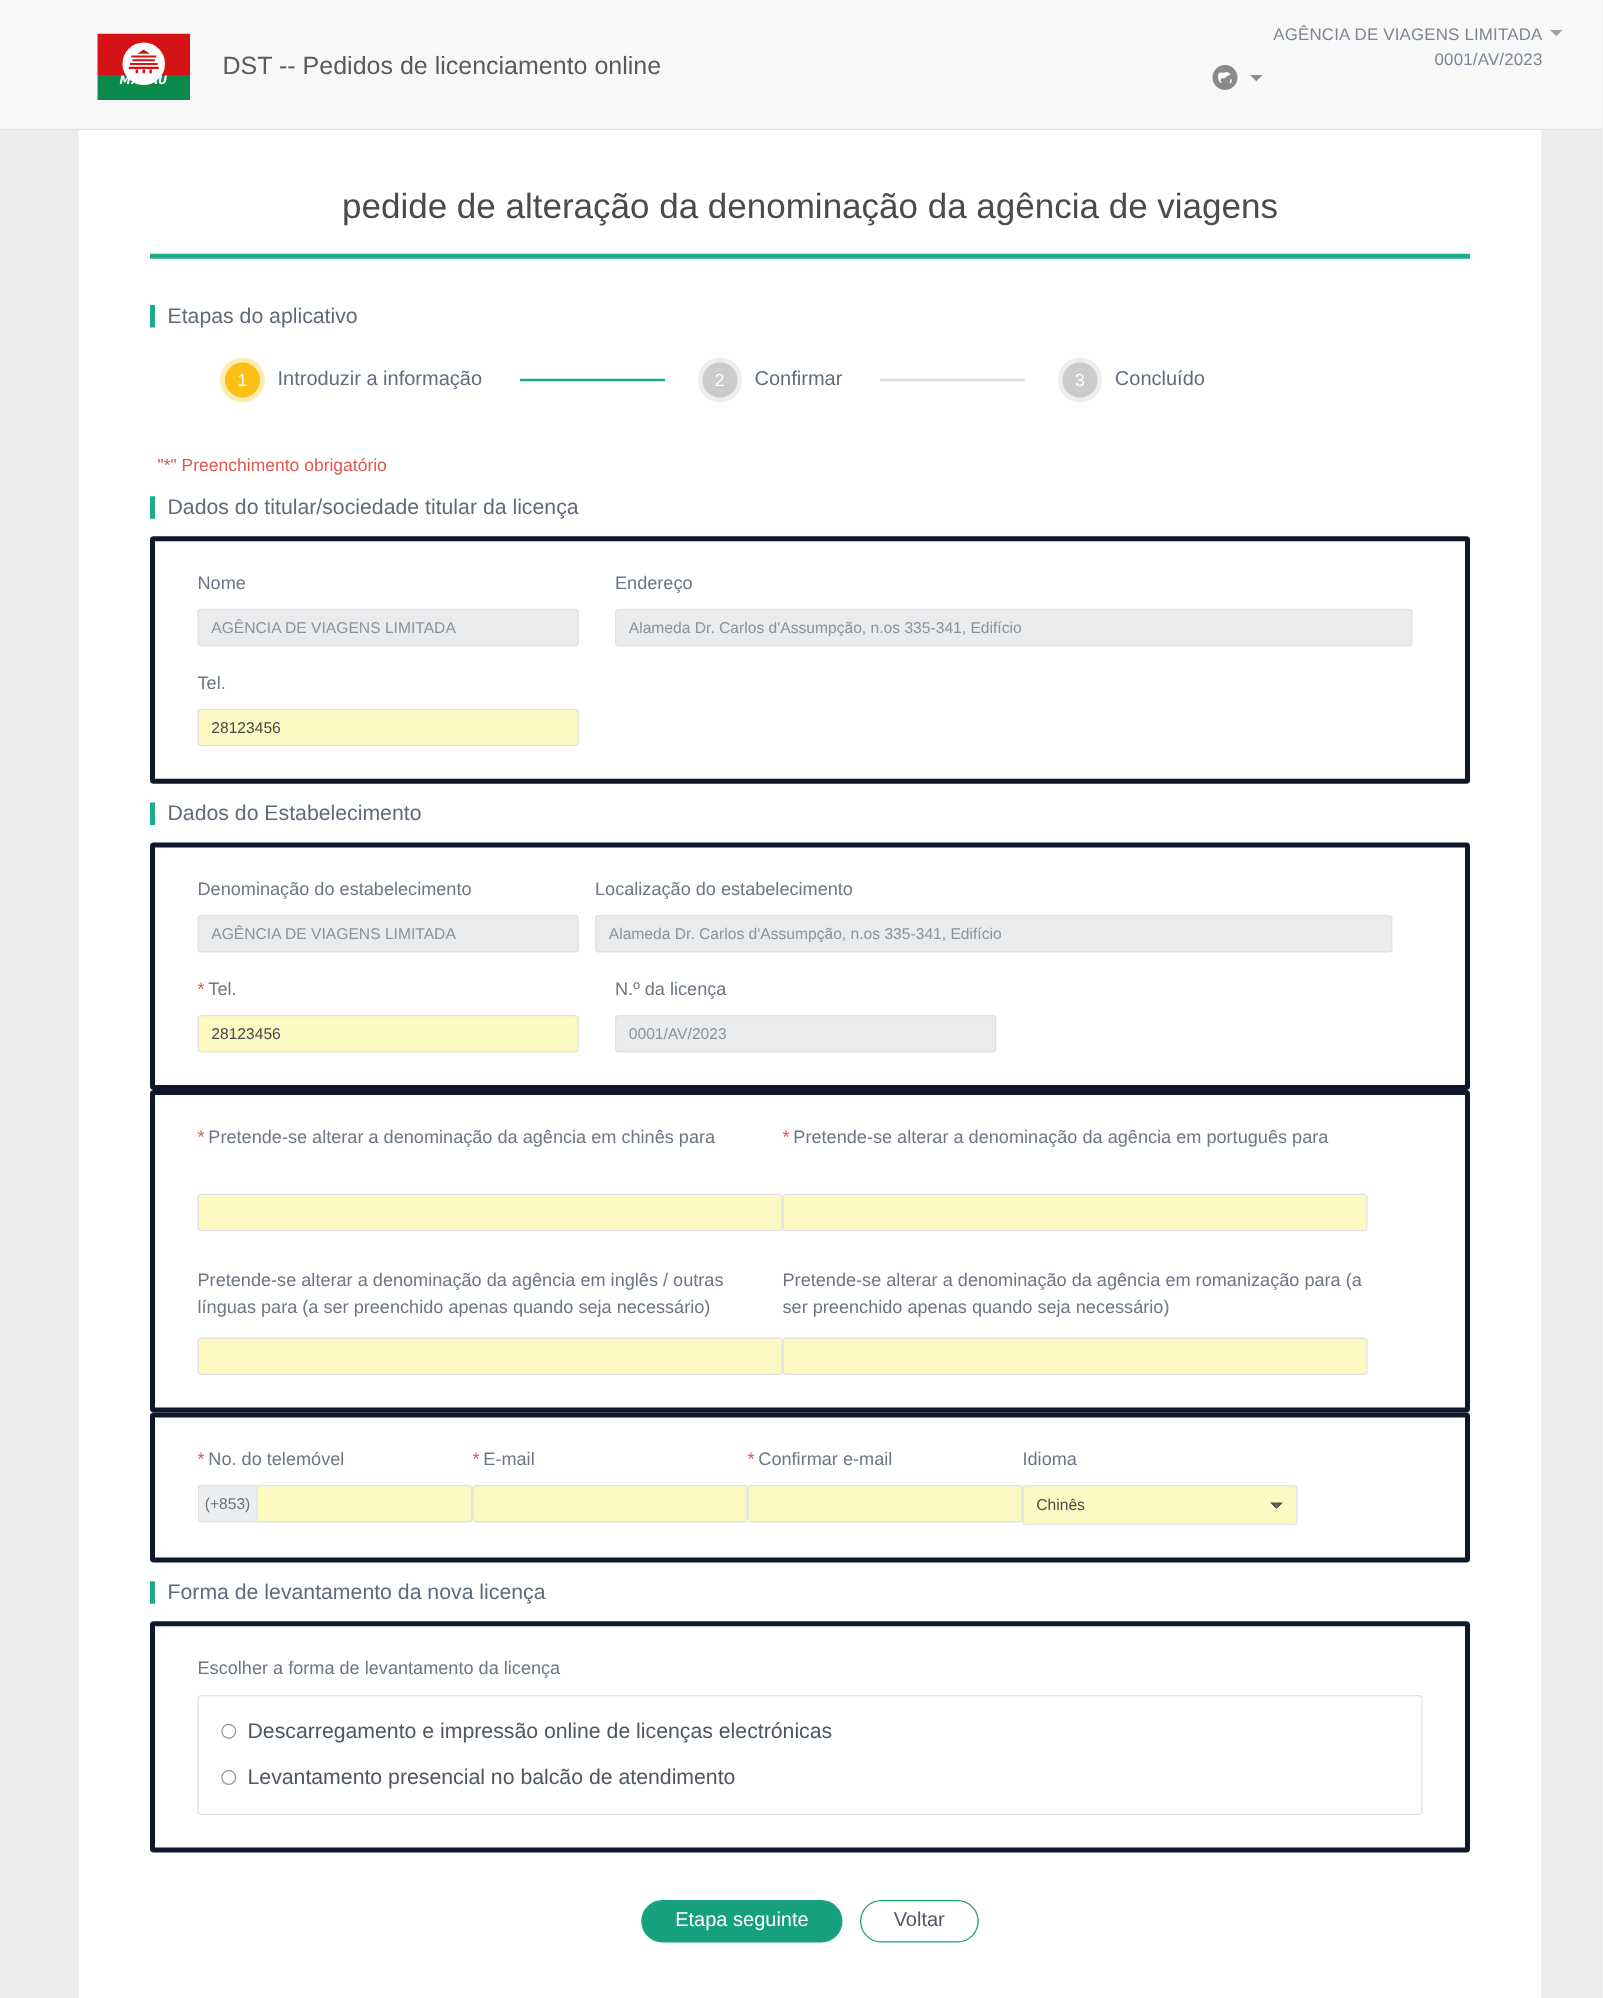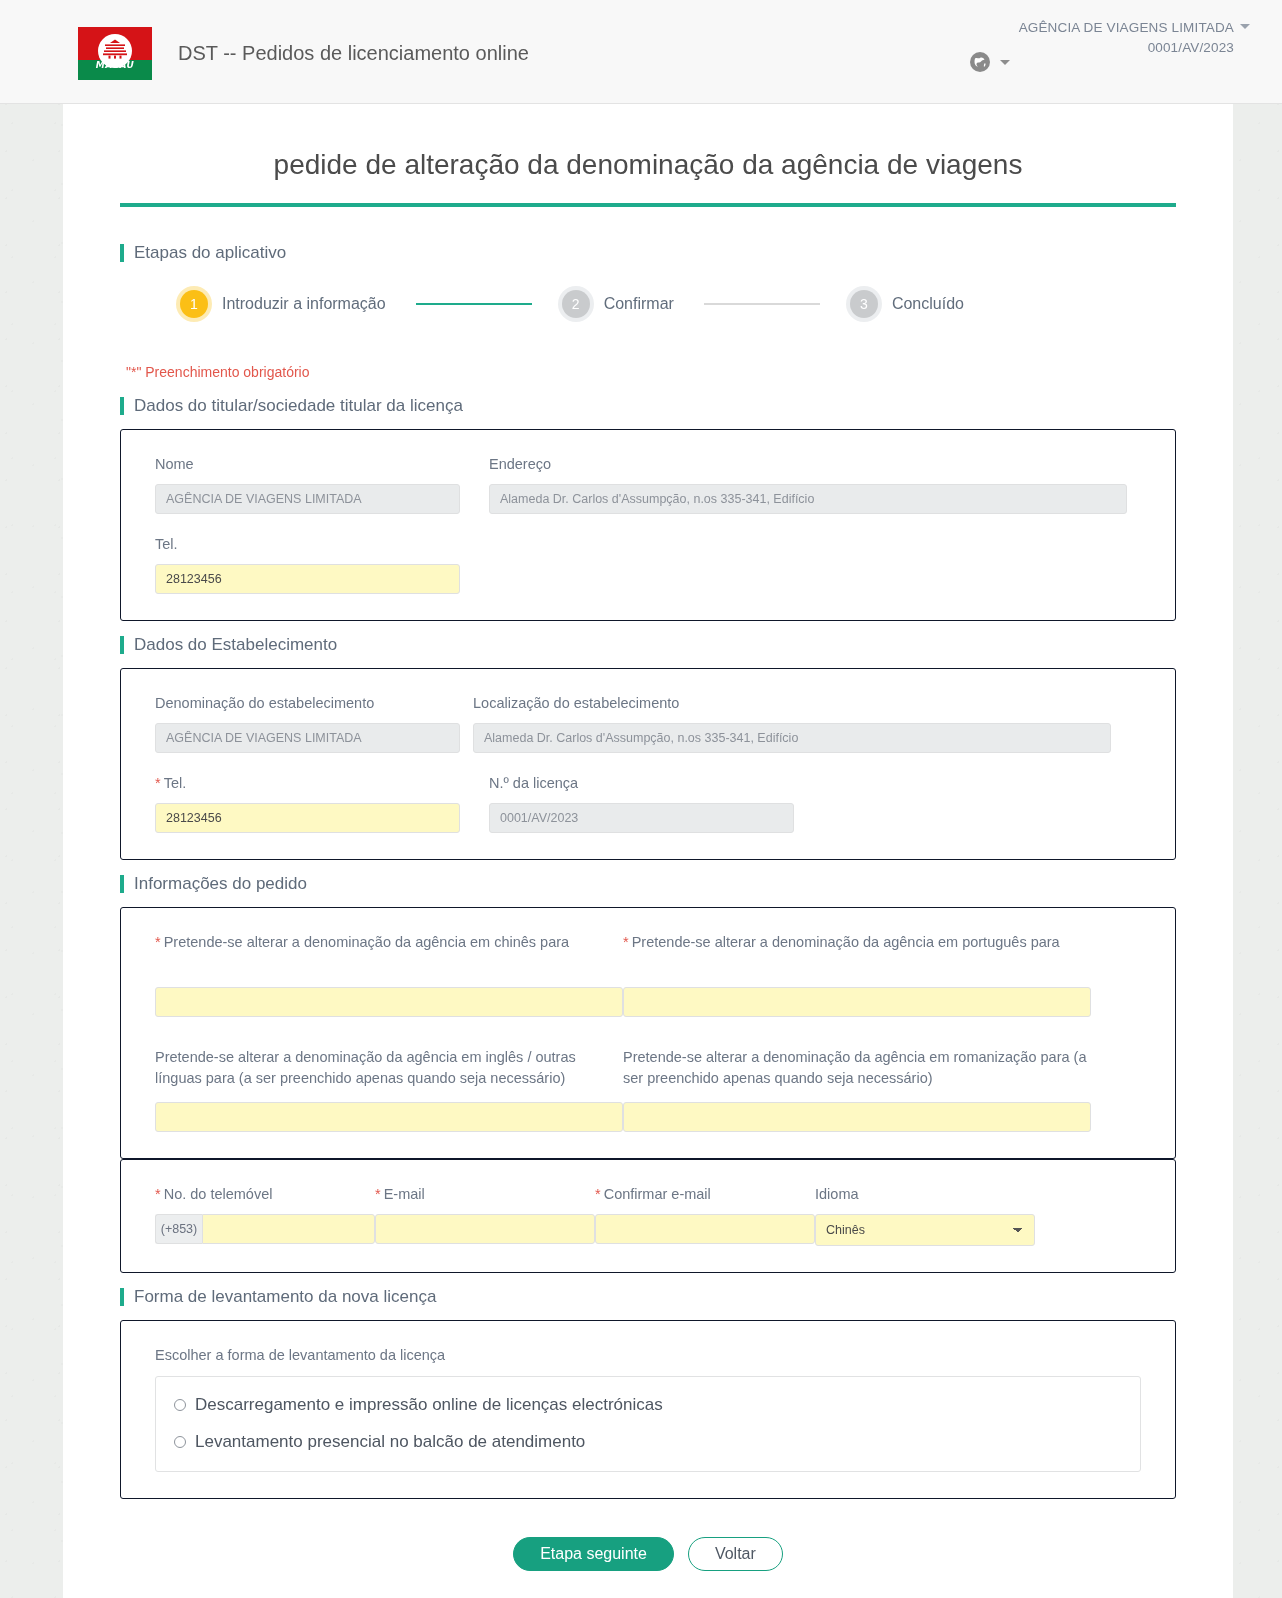--- a/index.html
+++ b/index.html
@@ -152,21 +152,21 @@
   .connector.todo { background: #d9d9d9; }
 
   .required-note {
     color: #e2574c;
     font-size: 14px;
     padding: 20px 0 2px 6px;
   }
 
   
   .card {
-    border: 1px solid #0f172a;
+    border: 4px solid #0f172a;
     border-radius: 3px;
     padding: 24px 34px 26px 34px;
     background: #fff;
   }
   .row { display: flex; }
   .field { margin-bottom: 20px; }
   .lbl {
     font-size: 14.5px;
     color: #6c7685;
     margin-bottom: 9px;
@@ -373,24 +373,20 @@
           </div>
           <input class="inp" value="28123456" style="">
         </div>
         <div class="field" style="margin-left:29px;margin-bottom:0;width:305px">
           <div class="lbl">N.º da licença</div>
           <input class="inp ro" readonly="" value="0001/AV/2023" style="">
         </div>
       </div>
     </div>
 
-    <div class="sec-head">
-      <span class="tick"></span>
-      <span>Informações do pedido</span>
-    </div>
     <div class="card">
       <div class="two-col">
         <div>
           <div class="lbl info-lbl">
             <span class="star">*</span><span>Pretende-se alterar a denominação da agência em chinês para</span>
           </div>
           <input class="inp" value="" style="">
         </div>
         <div>
           <div class="lbl info-lbl">

